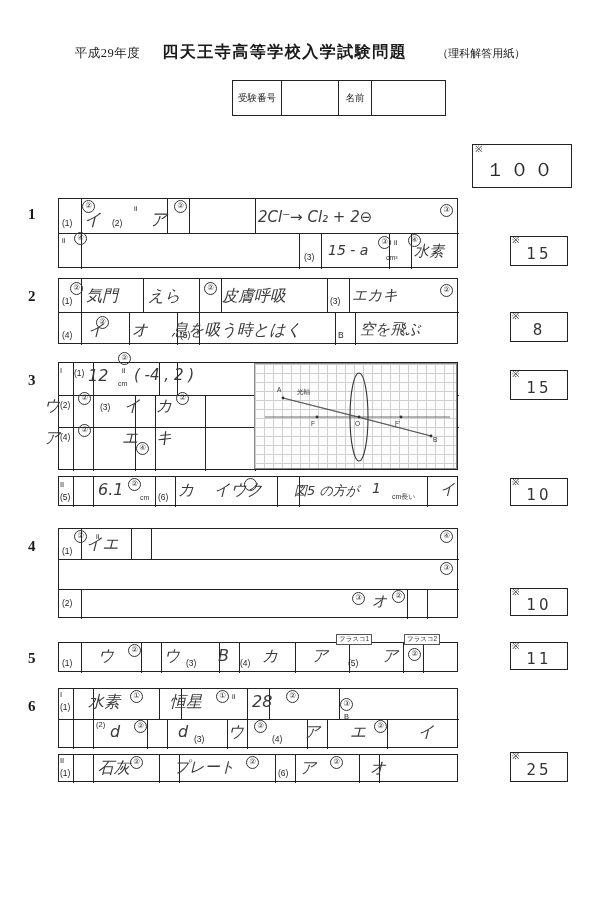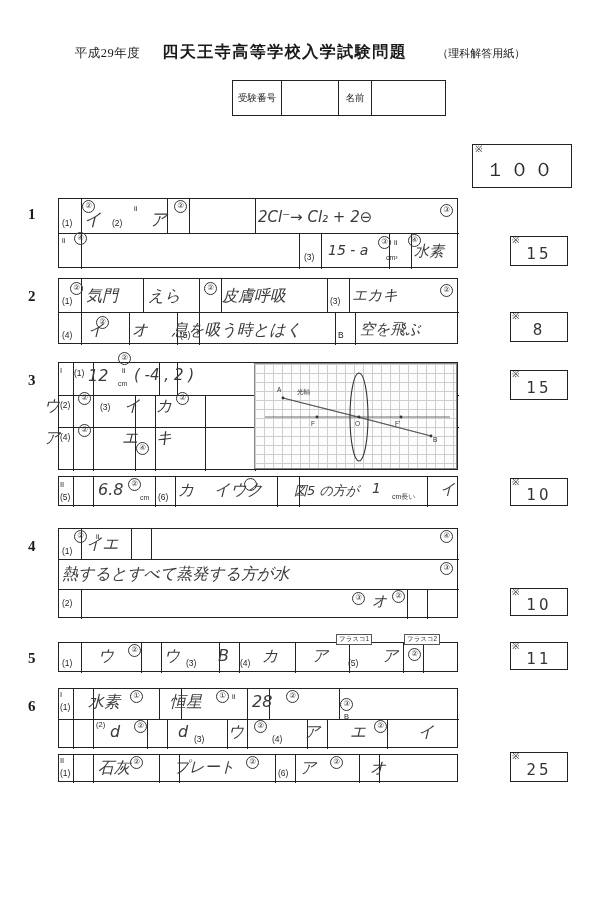--- a/index.html
+++ b/index.html
@@ -296,21 +296,21 @@
     <div class="vline" style="left:14px; top:0; height:30px;"></div>
     <div class="vline" style="left:34px; top:0; height:30px;"></div>
     <div class="vline" style="left:96px; top:0; height:30px;"></div>
     <div class="vline" style="left:116px; top:0; height:30px;"></div>
     <div class="vline" style="left:218px; top:0; height:30px;"></div>
     <div class="vline" style="left:240px; top:0; height:30px;"></div>
     <div class="vline" style="left:368px; top:0; height:30px;"></div>
   </div>
   <div class="lbl lbl-sm" style="left:60px; top:480px;">II</div>
   <div class="lbl" style="left:60px; top:492px;">(5)</div>
-  <div class="ans hw" style="left:98px; top:480px; font-size:16px;">6.8</div>
+  <div class="ans hw" style="left:98px; top:480px; font-size:16px;">6.1</div>
   <div class="unit" style="left:140px; top:494px;">cm</div>
   <div class="circ" style="left:128px; top:478px;">②</div>
   <div class="lbl" style="left:158px; top:492px;">(6)</div>
   <div class="ans hw" style="left:178px; top:480px; font-size:16px;">カ</div>
   <div class="ans hw" style="left:214px; top:480px; font-size:16px;">イウク</div>
   <div class="circ" style="left:244px; top:478px;"></div>
   <div class="ans hw" style="left:294px; top:482px; font-size:13px;">図5 の方が</div>
   <div class="ans hw" style="left:372px; top:480px; font-size:14px;">1</div>
   <div class="unit" style="left:392px; top:492px;">cm長い</div>
   <div class="ans hw" style="left:440px; top:480px; font-size:15px;">イ</div>
@@ -329,21 +329,20 @@
     <div class="vline" style="left:92px; top:0; height:30px;"></div>
     <div class="vline" style="left:22px; top:60px; height:30px;"></div>
     <div class="vline" style="left:348px; top:60px; height:30px;"></div>
     <div class="vline" style="left:368px; top:60px; height:30px;"></div>
   </div>
   <div class="lbl" style="left:62px; top:546px;">(1)</div>
   <div class="circ" style="left:74px; top:530px;">②</div>
   <div class="ans hw" style="left:86px; top:534px; font-size:16px;">イエ</div>
   <div class="lbl lbl-sm" style="left:96px; top:532px;">ii</div>
   <div class="circ" style="left:440px; top:530px;">④</div>
-  <div class="ans hw" style="left:62px; top:564px; font-size:16px;">熱するとすべて蒸発する方が水</div>
   <div class="circ" style="left:440px; top:562px;">③</div>
   <div class="lbl" style="left:62px; top:598px;">(2)</div>
   <div class="circ" style="left:352px; top:592px;">③</div>
   <div class="ans hw" style="left:372px; top:592px; font-size:15px;">オ</div>
   <div class="circ" style="left:392px; top:590px;">②</div>
 
   <div class="sbox" style="left:510px; top:588px; width:58px; height:28px;">
     <span class="kome" style="left:1px; top:-1px;">※</span>
     <span class="sval" style="top:7px; font-size:15px;">10</span>
   </div>

